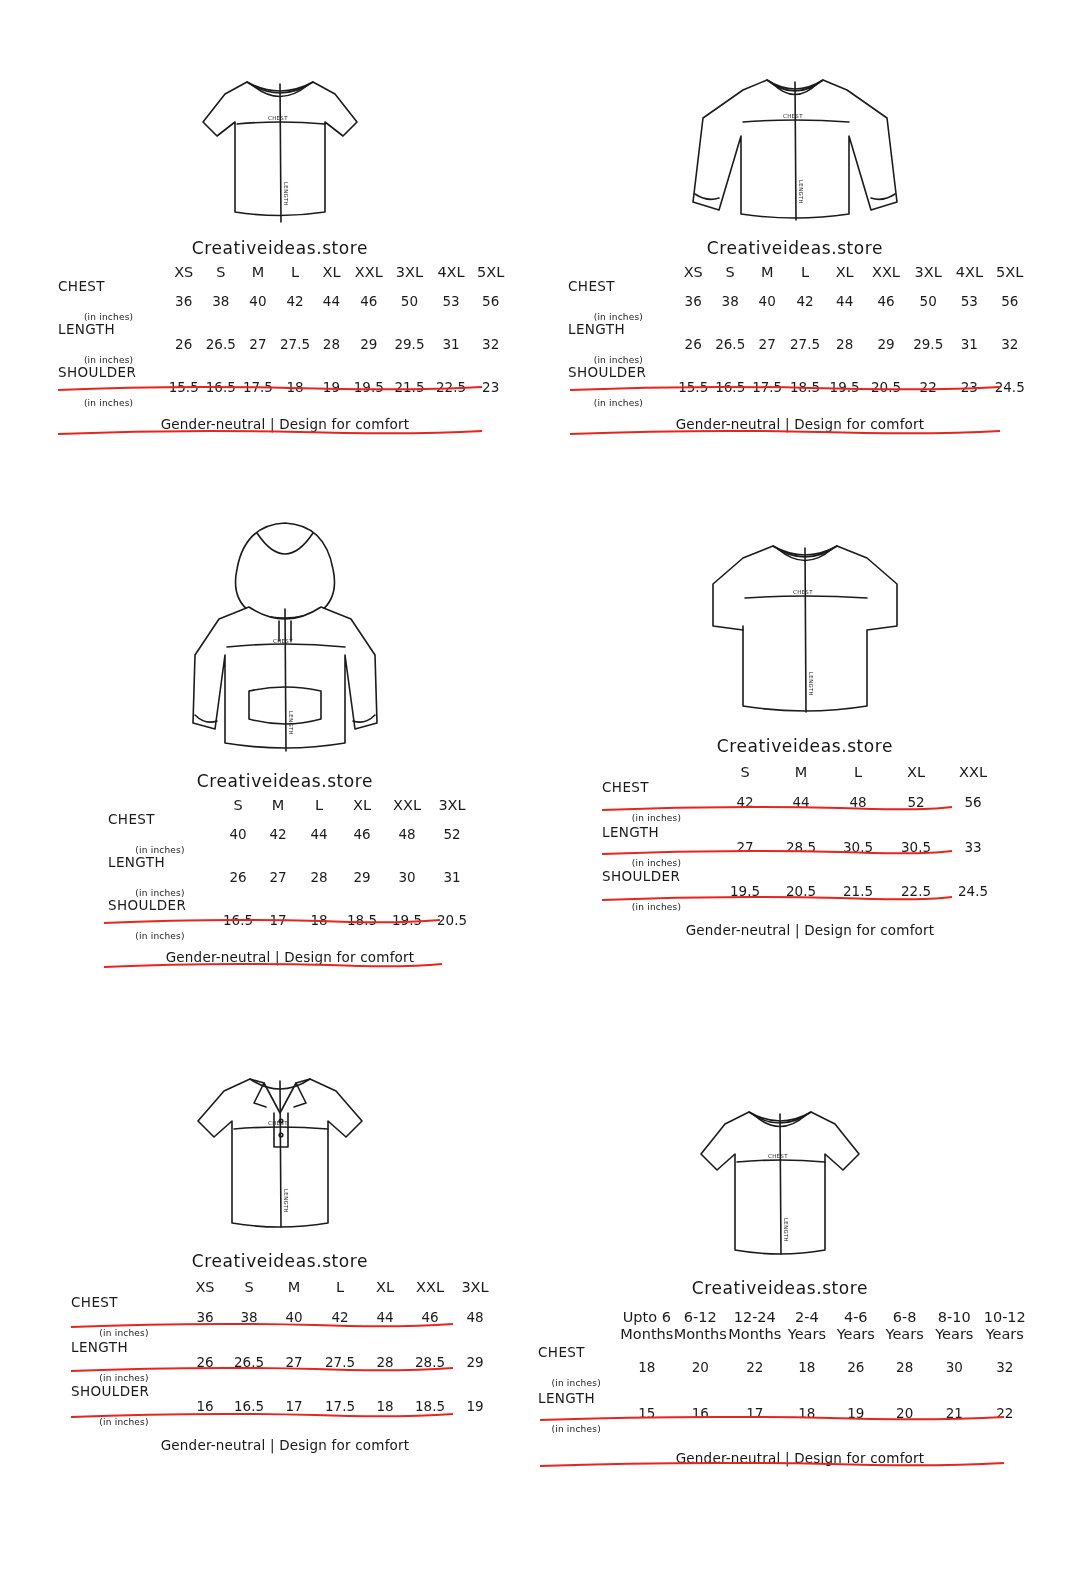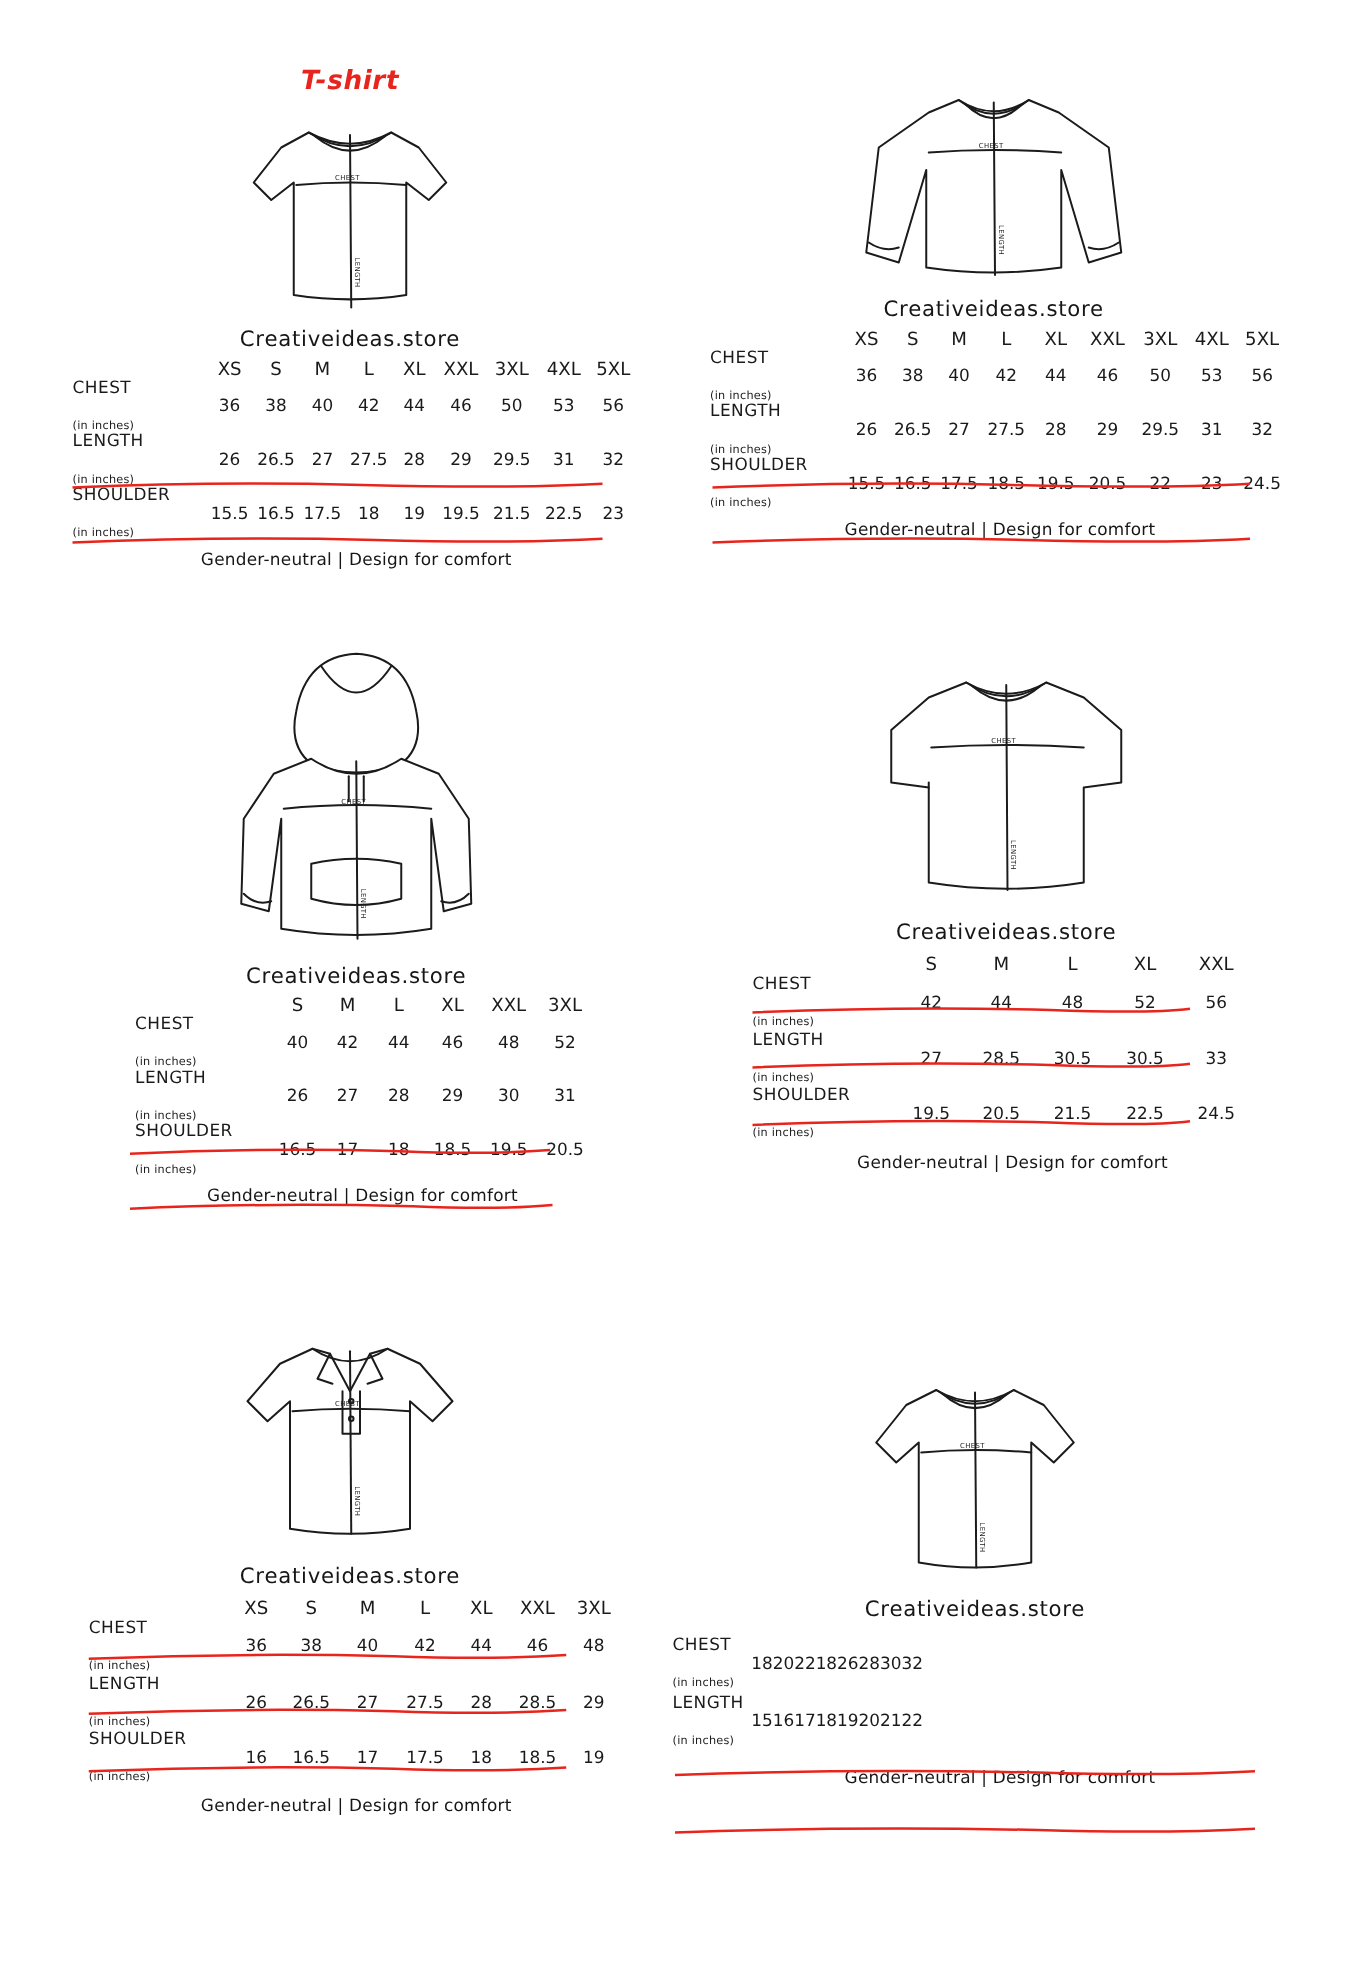--- a/index.html
+++ b/index.html
@@ -49,20 +49,21 @@
     letter-spacing:0.4px;
     line-height:1.0;
     padding-right:6px !important;
     white-space:nowrap;
   }
   .rowlabel .sub{
     display:block;
     font-size:9px;
     letter-spacing:0.2px;
     margin-top:19px;
+    text-align:center;
   }
   .val{font-size:13.5px;}
   svg.garment{display:block;margin:0 auto;}
   .garment path,.garment line,.garment polyline,.garment ellipse,.garment circle,.garment rect{
     fill:none;stroke:#1b1b1b;stroke-width:1.6;stroke-linejoin:round;stroke-linecap:round;
   }
   .garment .fillw{fill:#ffffff;}
   .measure{stroke:#e8251d;stroke-width:2;fill:none;}
   .mlabel{
     font-family:"DejaVu Sans",sans-serif;
@@ -70,21 +71,20 @@
     fill:#1b1b1b;
     letter-spacing:0.3px;
   }
 </style>
 </head>
 <body>
 
 <div class="page">
 
   <div class="panel" style="left:50px;top:52px;width:460px;">
-    <div class="title">T-shirt</div>
 
     <svg class="garment" width="190" height="170" viewBox="0 0 190 170" style="margin-top:10px;">
       <path class="fillw" d="M62 20 L40 32 L18 60 L32 74 L50 60 L50 150 Q95 157 140 150 L140 60 L158 74 L172 60 L150 32 L128 20 Q95 38 62 20 Z"></path>
       <path d="M62 20 Q95 42 128 20"></path>
       <path d="M67 23 Q95 46 123 23"></path>
       <path class="measure" d="M95 22 L96 160"></path>
       <path class="measure" d="M52 62 Q95 58 140 62"></path>
       <text class="mlabel" x="83" y="58">CHEST</text>
       <text class="mlabel" x="99" y="120" transform="rotate(90 99 120)">LENGTH</text>
     </svg>
@@ -439,20 +439,39 @@
       <path class="measure" d="M95 22 L96 162"></path>
       <path class="measure" d="M52 70 Q95 66 140 70"></path>
       <text class="mlabel" x="83" y="66">CHEST</text>
       <text class="mlabel" x="99" y="126" transform="rotate(90 99 126)">LENGTH</text>
     </svg>
 
     <div class="brand" style="margin-top:6px;">Creativeideas.store</div>
 
     <table class="size" style="margin-top:10px;margin-left:8px;">
       <tbody>
+          <tr style="height:36px;">
+        <th style="width:88px;"></th>
+        <th style="width:52px;white-space:pre-line;line-height:1.15;">Upto 6
+Months</th>
+        <th style="width:54px;white-space:pre-line;line-height:1.15;">6-12
+Months</th>
+        <th style="width:56px;white-space:pre-line;line-height:1.15;">12-24
+Months</th>
+        <th style="width:52px;white-space:pre-line;line-height:1.15;">2-4
+Years</th>
+        <th style="width:52px;white-space:pre-line;line-height:1.15;">4-6
+Years</th>
+        <th style="width:52px;white-space:pre-line;line-height:1.15;">6-8
+Years</th>
+        <th style="width:54px;white-space:pre-line;line-height:1.15;">8-10
+Years</th>
+        <th style="width:54px;white-space:pre-line;line-height:1.15;">10-12
+Years</th>
+      </tr>
       <tr style="height:46px;">
         <td class="rowlabel"><span>CHEST</span><span class="sub">(in inches)</span></td>
         <td class="val">18</td>
         <td class="val">20</td>
         <td class="val">22</td>
         <td class="val">18</td>
         <td class="val">26</td>
         <td class="val">28</td>
         <td class="val">30</td>
         <td class="val">32</td>

